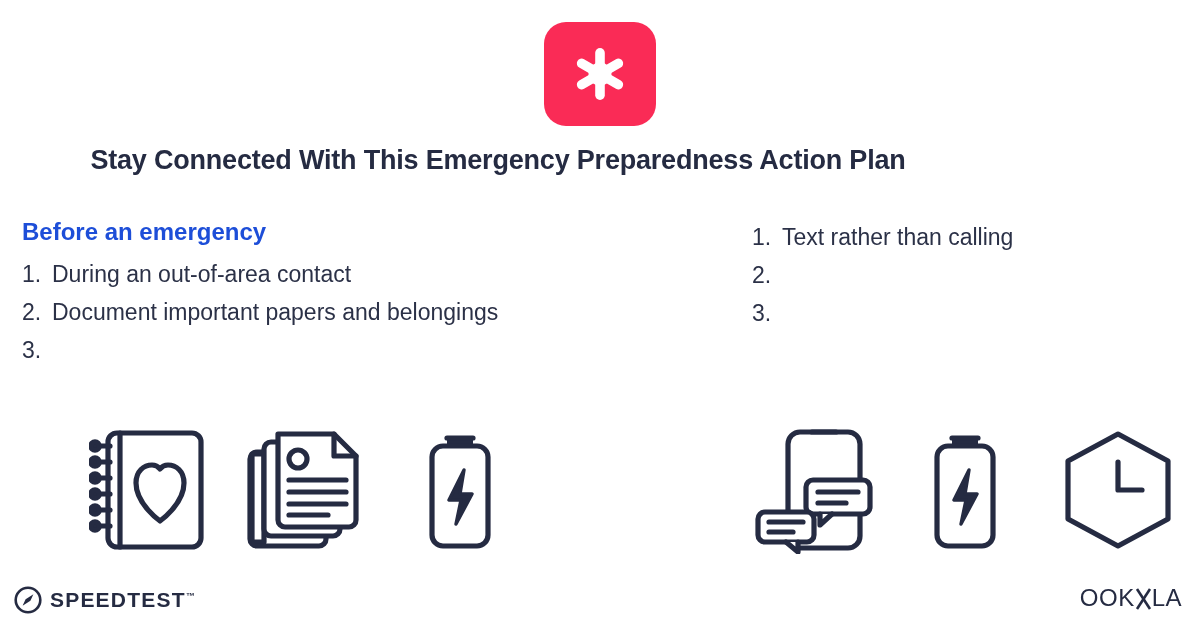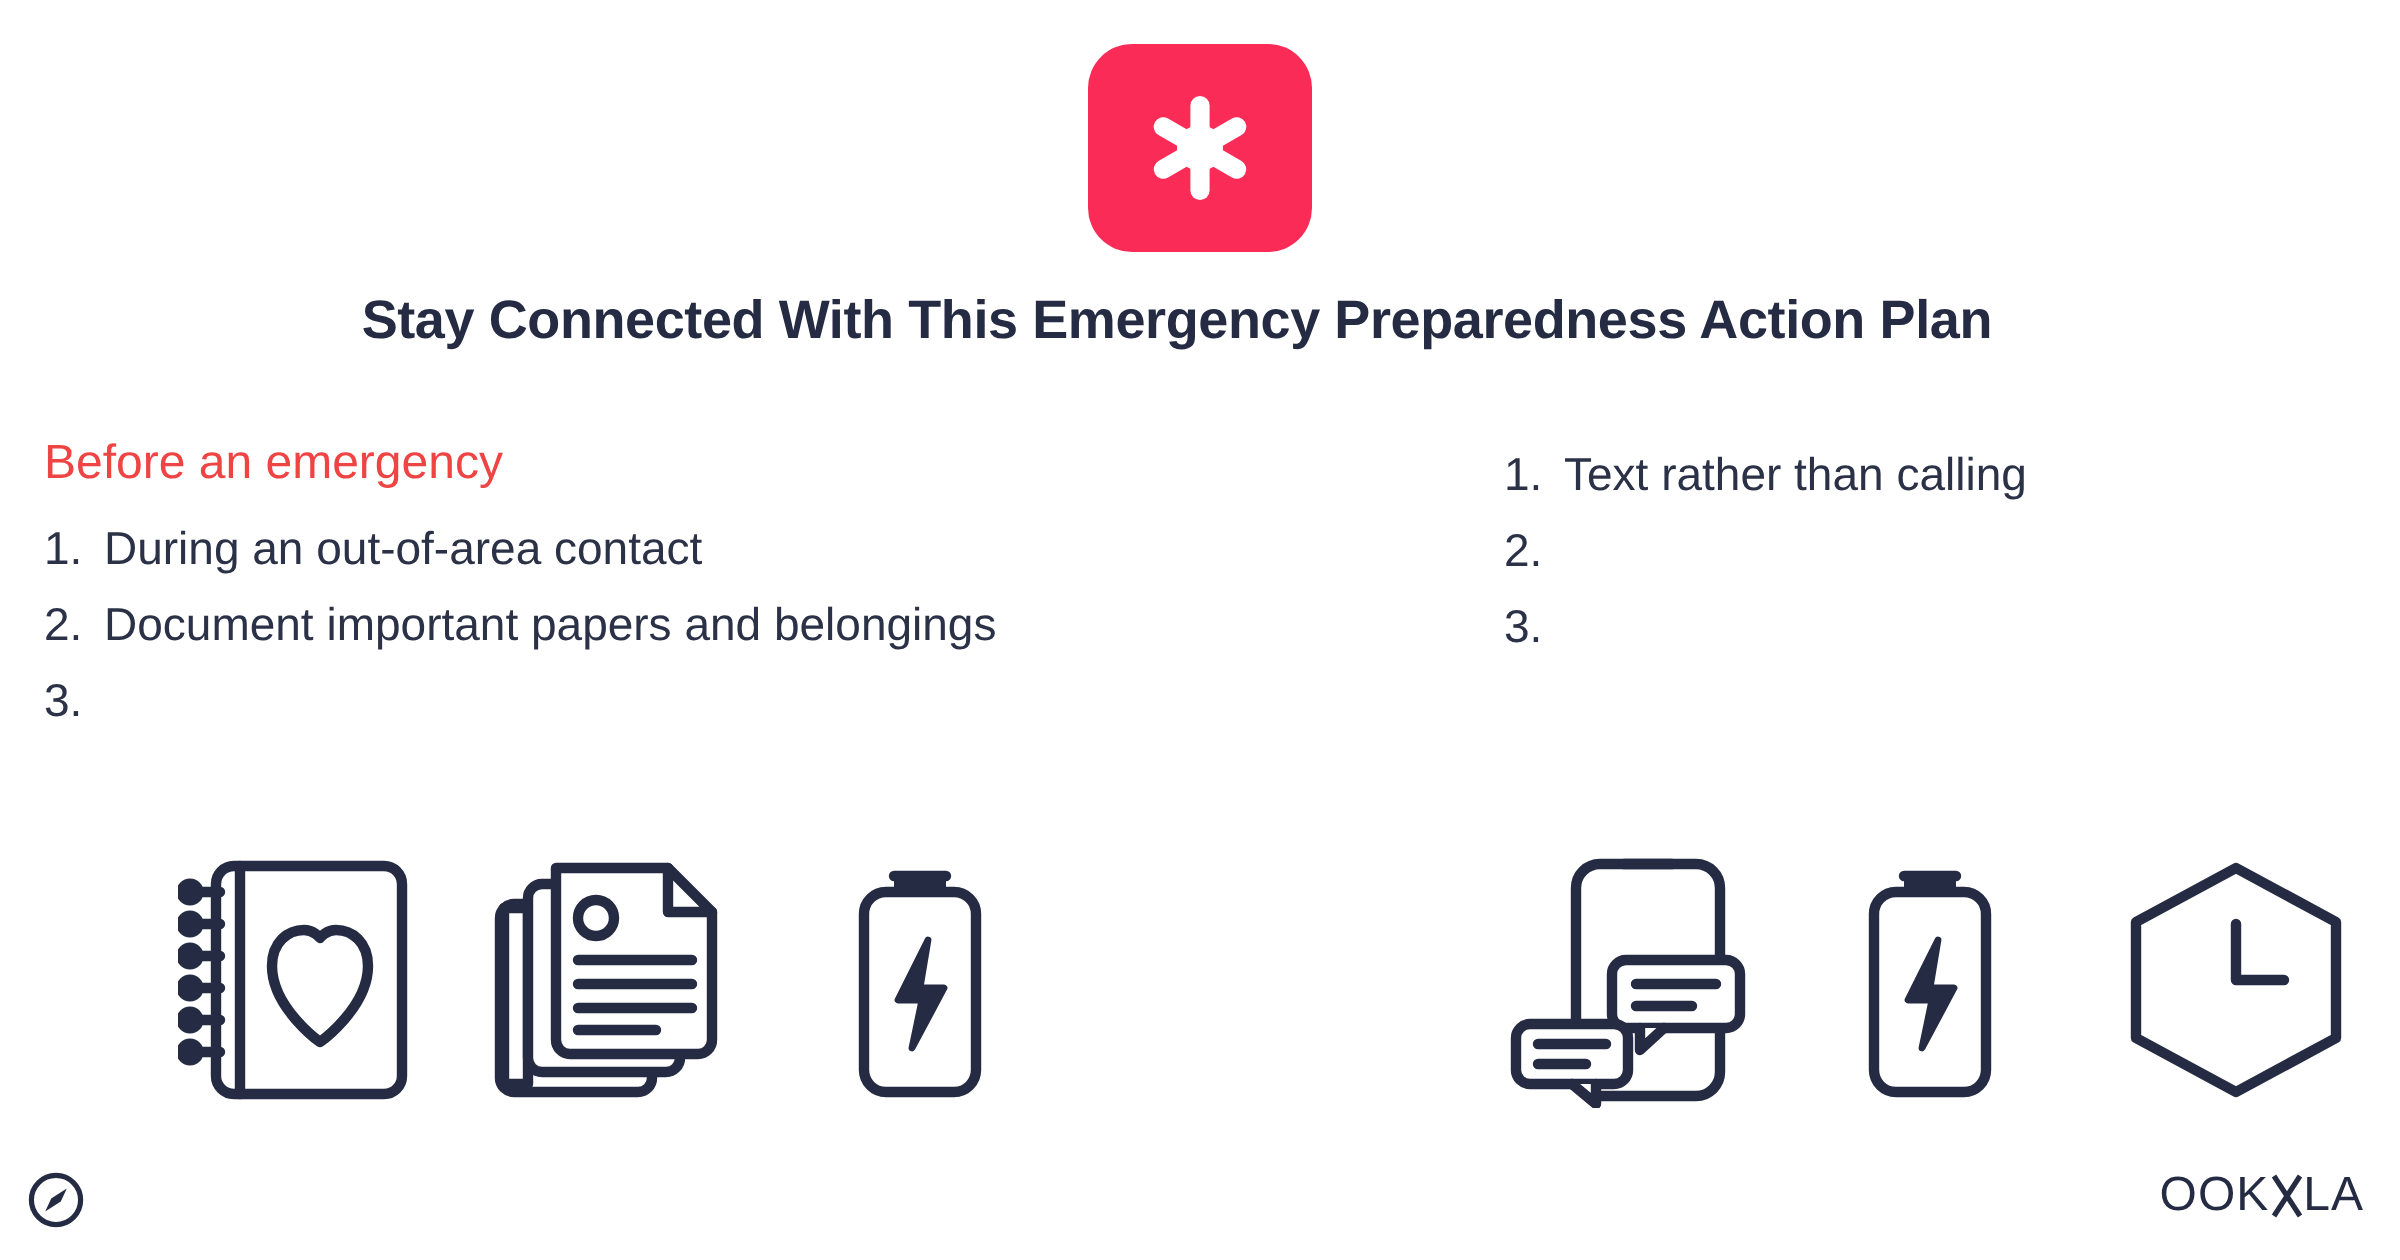--- a/index.html
+++ b/index.html
@@ -20,39 +20,39 @@
   .mark {
     width:112px; height:104px;
     border-radius:22px;
     background:#fa2b56;
     display:flex; align-items:center; justify-content:center;
   }
   
   .headline {
     position:absolute;
     top:145px; left:0; width:996px;
-    text-align:right;
+    text-align:center;
     font-size:27px;
     font-weight:bold;
     letter-spacing:-0.2px;
     color:#252b42;
   }
   
   .cols {
     position:absolute;
     top:218px; left:0; width:1200px;
     display:flex;
   }
   .col { width:600px; padding:0 22px; }
   .col.left { padding-left:22px; }
   .col.right { padding-left:152px; }
   .col h2 {
     font-size:24px;
-    font-weight:normal;
-    color:#ef4444;
+    font-weight:bold;
+    color:#1d4ed8;
     margin-bottom:9px;
   }
   ol.steps { list-style:none; }
   ol.steps li {
     font-size:23px;
     line-height:38px;
     color:#2b3147;
     display:flex;
     white-space:nowrap;
   }
@@ -245,20 +245,21 @@
 
 </div>
 
 <div class="footer-left">
   <span>
     <svg width="28" height="28" viewBox="0 0 28 28">
       <circle cx="14" cy="14" r="12.3" fill="none" stroke="#252b42" stroke-width="2.6"></circle>
       <path d="M19.4 8.2 L11.6 13.2 L8.6 19.8 L16.4 14.8 Z" fill="#252b42"></path>
     </svg>
   </span>
+  <span class="st-text"><span>SPEEDTEST</span><span class="tm">™</span></span>
 </div>
 
 <div class="footer-right">
   <span class="ookla-text"><span>OOK</span><span><svg width="17" height="24" viewBox="0 0 17 24" style="display:inline-block;vertical-align:-5px">
           <path d="M2 2 L15 22" stroke="#252b42" stroke-width="2.6" fill="none"></path>
           <path d="M15 2 L2 22" stroke="#252b42" stroke-width="2.6" fill="none"></path>
         </svg></span><span>LA</span></span>
 </div>
 
 </body></html>

